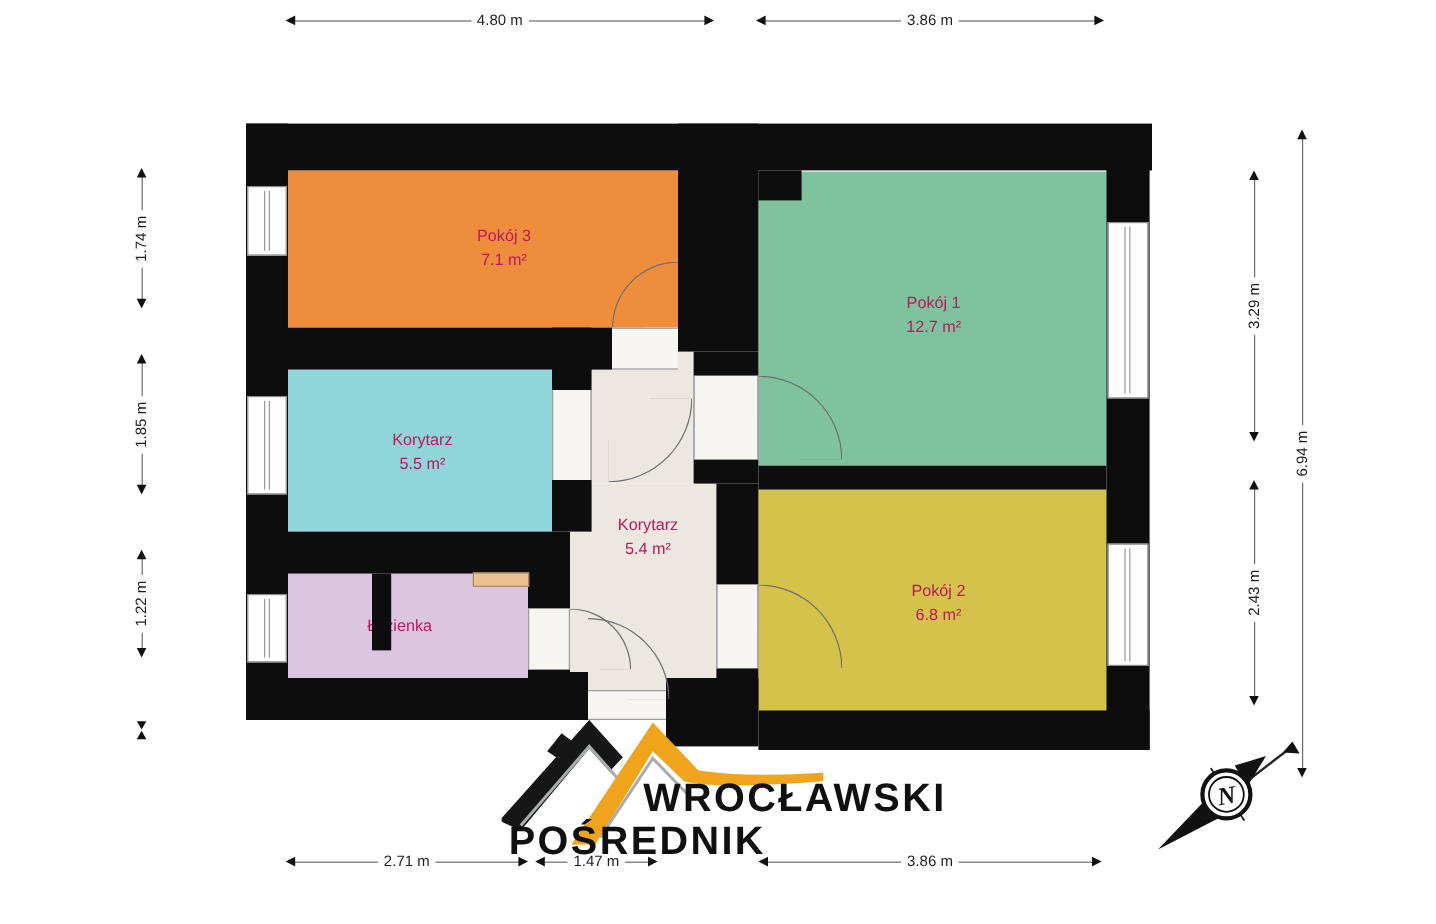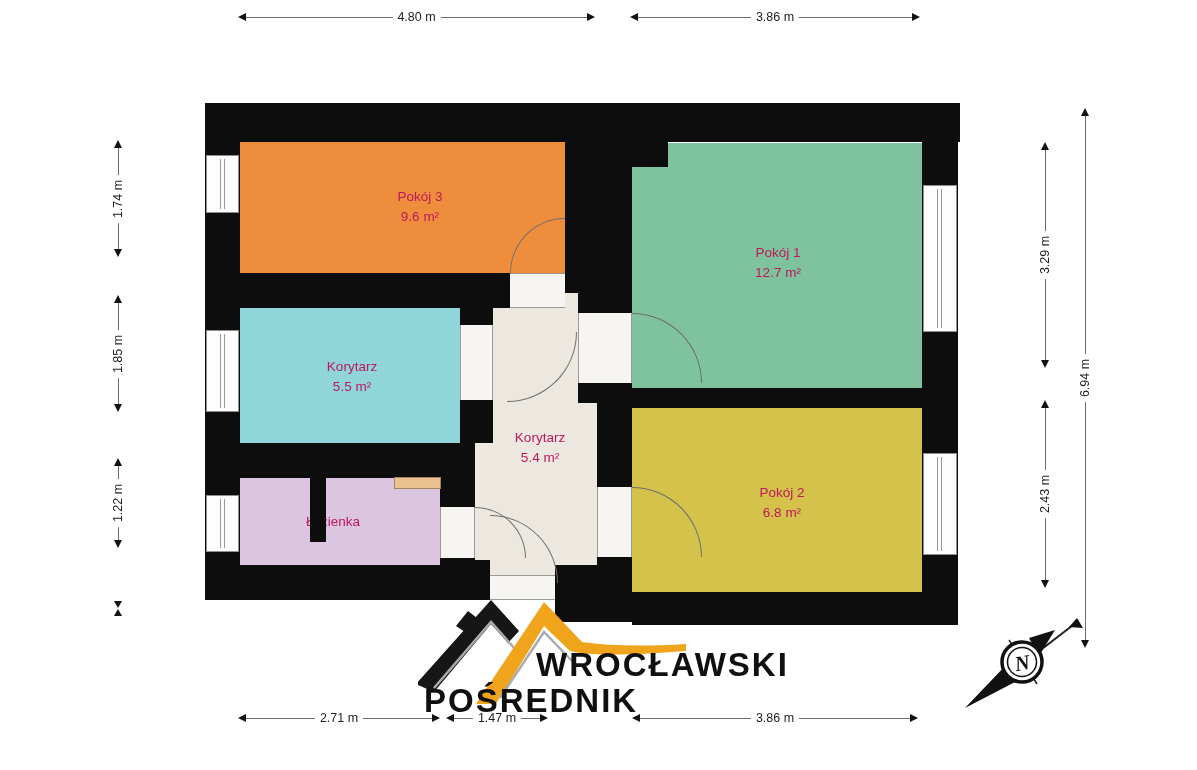--- a/index.html
+++ b/index.html
@@ -124,21 +124,21 @@
 
   <div class="arc tl" style="left:510px; top:218px; width:55px; height:55px;"></div>
   <div class="arc br" style="left:507px; top:332px; width:70px; height:70px;"></div>
   <div class="arc tr" style="left:632px; top:313px; width:70px; height:70px;"></div>
   <div class="arc tr" style="left:632px; top:487px; width:70px; height:70px;"></div>
   <div class="arc tr" style="left:475px; top:507px; width:51px; height:51px;"></div>
   <div class="arc tr" style="left:490px; top:515px; width:68px; height:68px;"></div>
 
   <div class="room-label" style="left:420px; top:207px;">
     <div>Pokój 3</div>
-    <div>9.6 m²</div>
+    <div>7.1 m²</div>
   </div>
   <div class="room-label" style="left:778px; top:263px;">
     <div>Pokój 1</div>
     <div>12.7 m²</div>
   </div>
   <div class="room-label" style="left:352px; top:377px;">
     <div>Korytarz</div>
     <div>5.5 m²</div>
   </div>
   <div class="room-label" style="left:540px; top:448px;">

